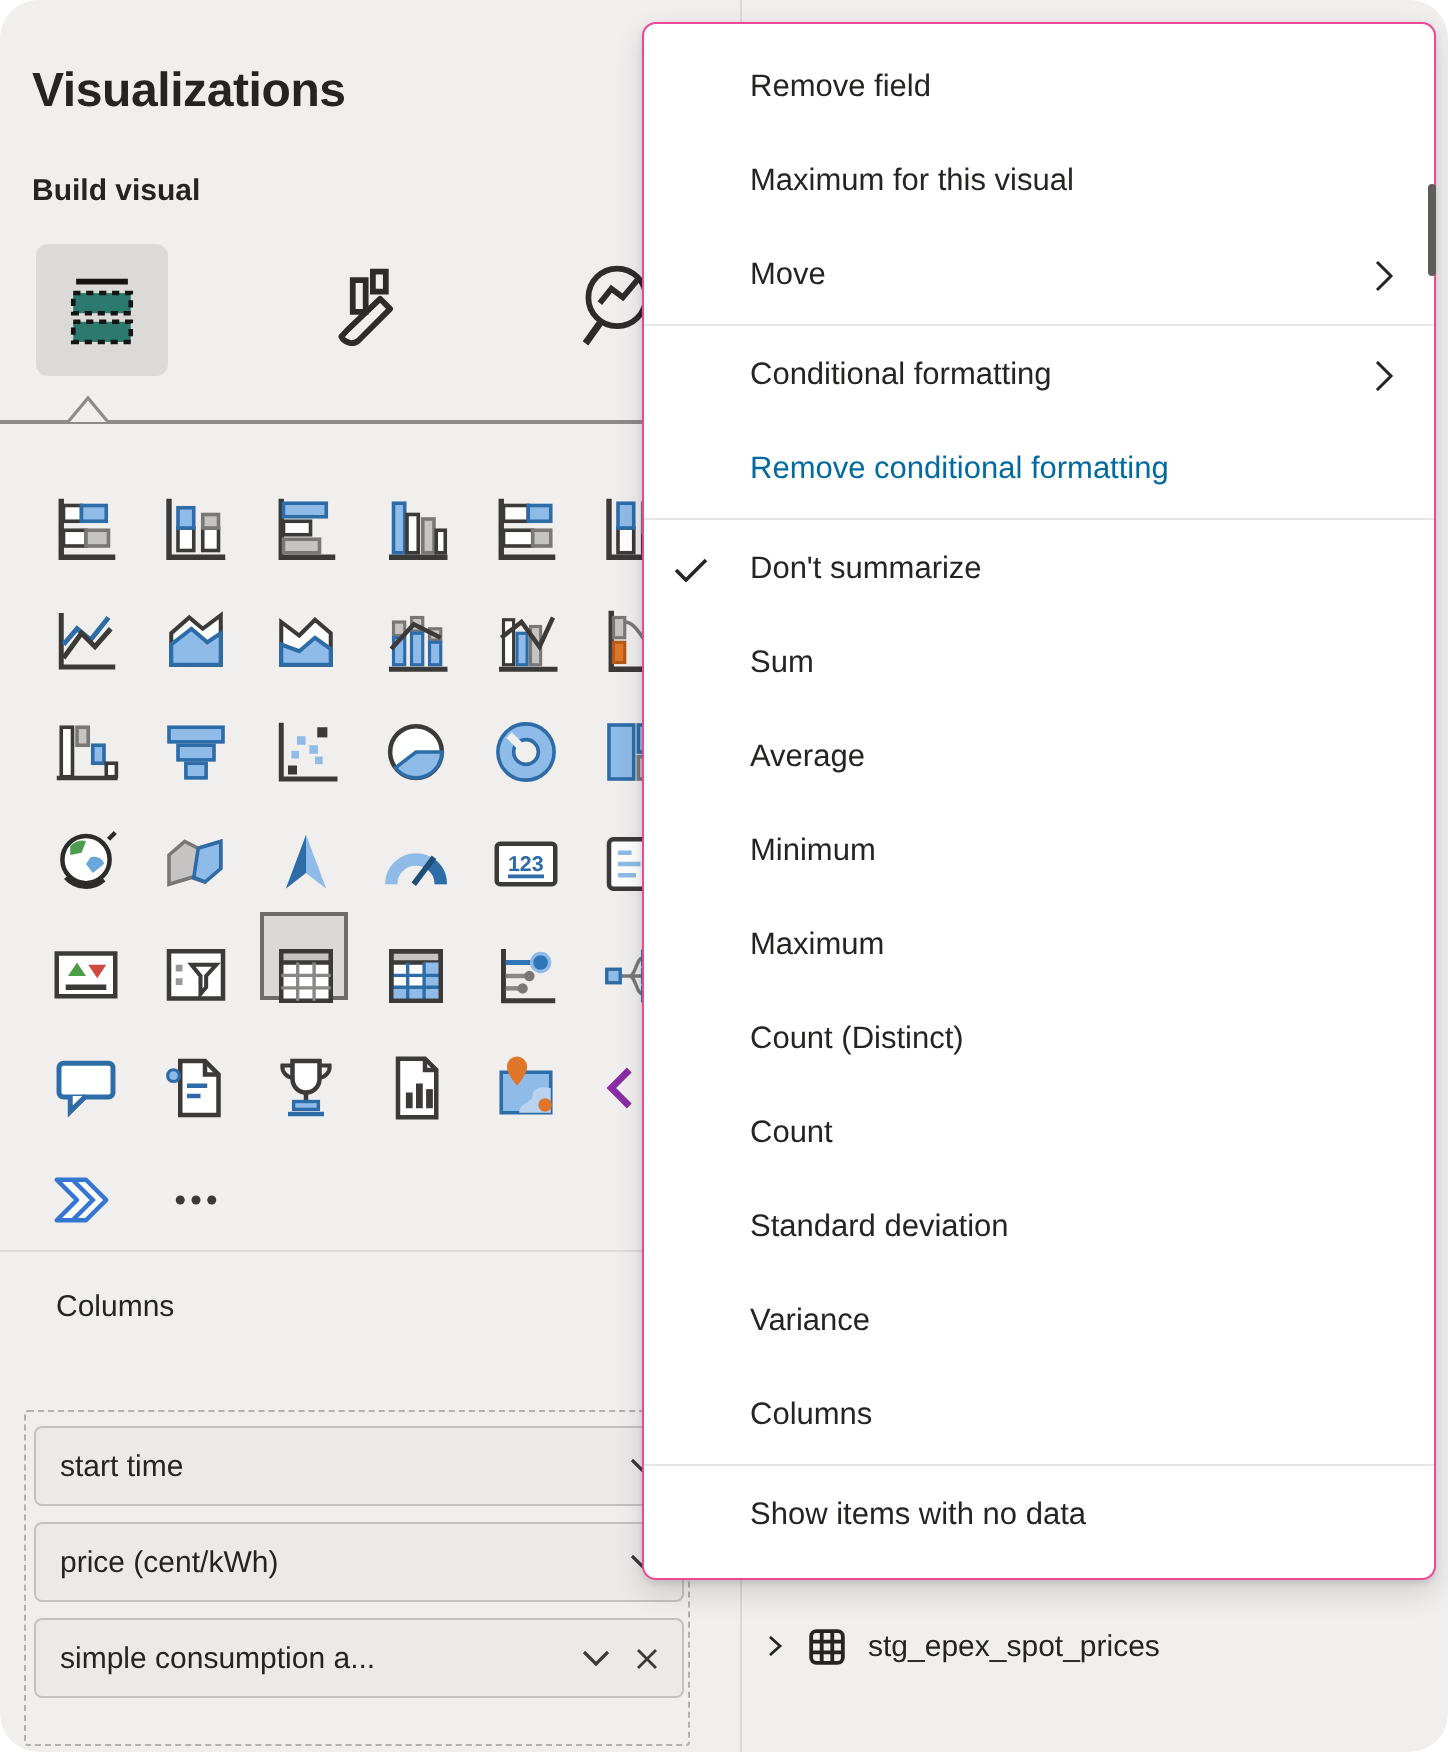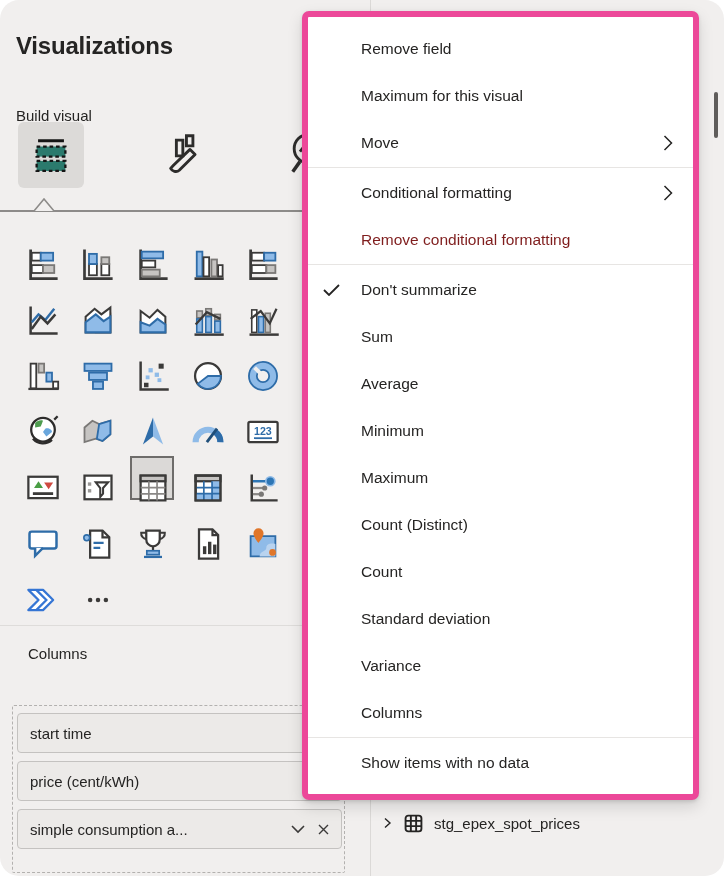--- a/index.html
+++ b/index.html
@@ -1,21 +1,21 @@
 <!DOCTYPE html>
 <html style="--pane-bg: #f1efee; --menu-bg: #ffffff; --text: #252423; --accent-teal: #2b7a6d; --icon-blue: #8fbbe8; --icon-blue-dark: #2e6ca8; --disabled-text: #a8a6a4;"><head>
 <meta charset="utf-8">
 <style>
   html,body{margin:0;padding:0}
   .stage{position:relative;width:724px;height:876px;overflow:hidden;
          background:var(--pane-bg,#f1efee);color:var(--text,#252423);
          font-family:"Liberation Sans","DejaVu Sans",sans-serif;border-radius:19px;}
   
   .viz-title{position:absolute;left:16px;top:32px;font-size:24px;font-weight:700;letter-spacing:-.2px}
-  .build-label{position:absolute;left:16px;top:107px;font-size:15px;font-weight:400}
+  .build-label{position:absolute;left:16px;top:87px;font-size:15px;font-weight:700}
   .tab{position:absolute;top:122px;width:66px;height:66px;border-radius:6px;
        display:flex;align-items:center;justify-content:center}
   .tab-build{left:18px;background:#dcdad8}
   .tab-format{left:152px}
   .tab-analytics{left:277px}
   .tab-line{position:absolute;left:0;top:210px;width:370px;height:1.5px;background:#8d8b89}
   .tab-caret{position:absolute;left:26px;top:196px;z-index:1}
   .gallery{position:absolute;left:15px;top:226px;display:grid;
            grid-template-columns:repeat(6,55px);grid-auto-rows:56px}
   .gcell{position:relative;display:flex;align-items:flex-end;justify-content:center}
@@ -29,26 +29,26 @@
   .pill{width:325px;height:40px;box-sizing:border-box;background:#eceae8;border:1px solid #c4c2c0;
         border-radius:4px;display:flex;align-items:center;padding:0 12px;margin-bottom:8px;font-size:15px}
   .pill-label{flex:1;white-space:nowrap;overflow:hidden}
   .pill-chev,.pill-x{display:flex;margin-left:13px}
   
   .pane-divider{position:absolute;left:370px;top:0;width:1px;height:876px;background:#dbd9d7}
   .data-pane-tables{position:absolute;left:382px;top:803px}
   .data-row{height:40px;display:flex;align-items:center;gap:11px;font-size:15px}
   .data-row .di{display:flex}
   
-  .menu{position:absolute;left:302px;top:11px;width:397px;box-sizing:border-box;z-index:5;
-        background:var(--menu-bg,#fff);border:6px solid #ec4899;border-radius:7px;padding:8px 0;
+  .menu{position:absolute;left:321px;top:11px;width:397px;box-sizing:border-box;z-index:5;
+        background:var(--menu-bg,#fff);border:1px solid #ec4899;border-radius:7px;padding:8px 0;
         box-shadow:0 6.4px 14.4px rgba(0,0,0,.13),0 1.2px 3.6px rgba(0,0,0,.11)}
   .menu-item{position:relative;height:47px;display:flex;align-items:center;
         padding:0 18px 0 53px;font-size:15.5px}
-  .menu-item.disabled{color:#7f1d1d}
+  .menu-item.disabled{color:#0369a1}
   .mi-check{position:absolute;left:15px;top:18px;display:flex}
   .mi-chev{position:absolute;right:20px;top:16px;display:flex}
   .menu-sep{height:1px;background:#e7e5e3;margin:1px 0}
   .scroll-thumb{position:absolute;left:714px;top:92px;width:4px;height:46px;background:#5f5d5b;border-radius:2px;z-index:6}
 </style>
 </head>
 <body>
 
 <div class="stage">
 

